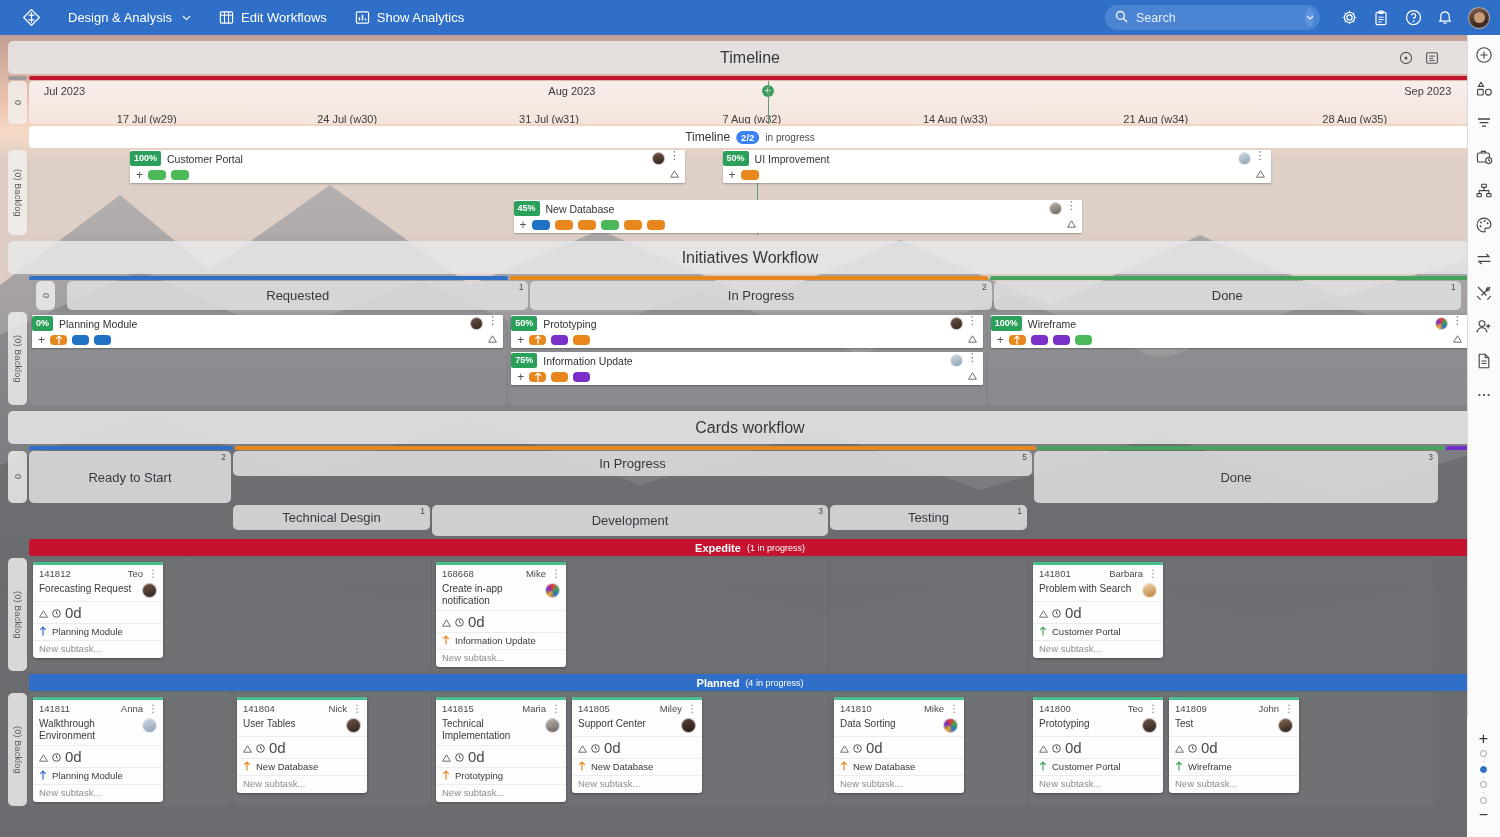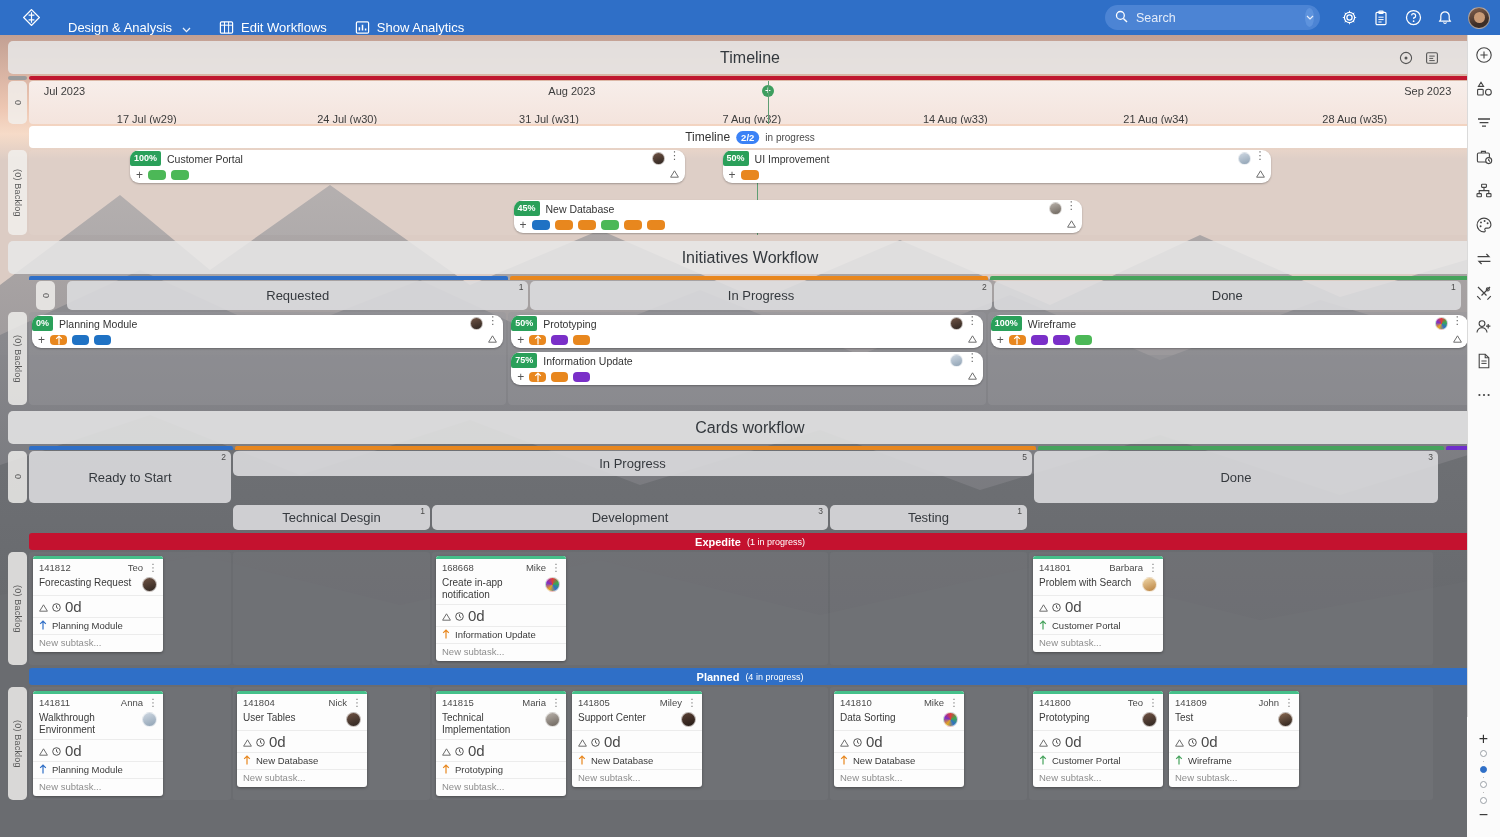--- a/index.html
+++ b/index.html
@@ -12,21 +12,21 @@
   }
   
   .topbar {
     height:35px; background:#2f6fc7; display:flex; align-items:center;
     padding:0 8px; gap:0; position:relative; color:#fff;
   }
   .logo-box { width:46px; display:flex; align-items:center; justify-content:center; }
   .logo-diamond { width:17px; height:17px; position:relative; }
   .logo-diamond svg { display:block; }
   .tb-item {
-    display:flex; align-items:flex-end; gap:7px; height:35px;
+    display:flex; align-items:center; gap:7px; height:35px;
     padding:0 14px; font-size:13px; color:#ffffff; cursor:pointer;
   }
   .tb-item .caret { font-size:9px; opacity:.9; margin-left:3px;}
   .tb-icon { width:15px; height:15px; display:inline-block; }
   .search-wrap {
     position:absolute; left:1105px; top:5px; width:215px; height:25px;
     background:#4c84d4; border-radius:13px; display:flex; align-items:center;
     padding:0 6px 0 10px; gap:8px;
   }
   .search-wrap input {
@@ -104,21 +104,21 @@
     display:flex; align-items:center; justify-content:center; gap:6px; font-size:12px; color:#333;
   }
   .badge-oval { background:#3b82f6; color:#fff; font-size:9.5px; border-radius:9px; padding:1px 5px; font-weight:bold;}
   .tl-sub .sub-note { font-size:10px; color:#4a4a4a;}
   .tl-body { display:flex; gap:2px; margin-top:2px; height:85px; }
   .tl-canvas { flex:1; position:relative; border-radius:4px; overflow:hidden; background:rgba(255,255,255,.06);}
   .today-line { position:absolute; top:0; bottom:0; width:1px; background:#5e9e73; }
 
   
   .epic {
-    position:absolute; background:#fff; border-radius:9px; box-shadow:0 1px 2px rgba(0,0,0,.28);
+    position:absolute; background:#fff; border-radius:1px; box-shadow:0 1px 2px rgba(0,0,0,.28);
     overflow:hidden; display:flex; flex-direction:column;
   }
   .epic-top { height:17px; display:flex; align-items:center; position:relative;}
   .pct { font-size:9px; color:#fff; font-weight:bold; padding:2px 4px; border-radius:2px; line-height:11px;}
   .epic-name { font-size:10.5px; color:#333; margin-left:6px; }
   .epic-kebab { position:absolute; right:5px; top:1px; font-size:11px; color:#666; line-height:8px;}
   .epic-bot { flex:1; display:flex; align-items:center; gap:5px; padding-left:6px; position:relative;}
   .plus { font-size:12px; color:#555; line-height:10px;}
   .chip { width:17px; height:10px; border-radius:4px; }
   .tri { position:absolute; right:6px; bottom:3px; font-size:9px; color:#777;}
@@ -549,21 +549,21 @@
               <span>Done</span>
                <span class="col-count">3</span>
             </div>
           </div>
           <div style="display:flex;gap:2px;margin-top:2px;" id="cw-sub">
             <div style="flex: 0 0 202px; height: 0px;"></div>
             <div class="col-head" style="flex: 0 0 197px; height: 25px;">
               <span>Technical Desgin</span>
                     <span class="col-count">1</span>
             </div>
-            <div class="col-head" style="flex: 0 0 396px; height: 25px;">
+            <div class="col-head" style="flex: 0 0 396px; height: 31px;">
               <span>Development</span>
                     <span class="col-count">3</span>
             </div>
             <div class="col-head" style="flex: 0 0 197px; height: 25px;">
               <span>Testing</span>
                     <span class="col-count">1</span>
             </div>
             <div style="flex: 0 0 404px; height: 0px;"></div>
           </div>
         </div>

